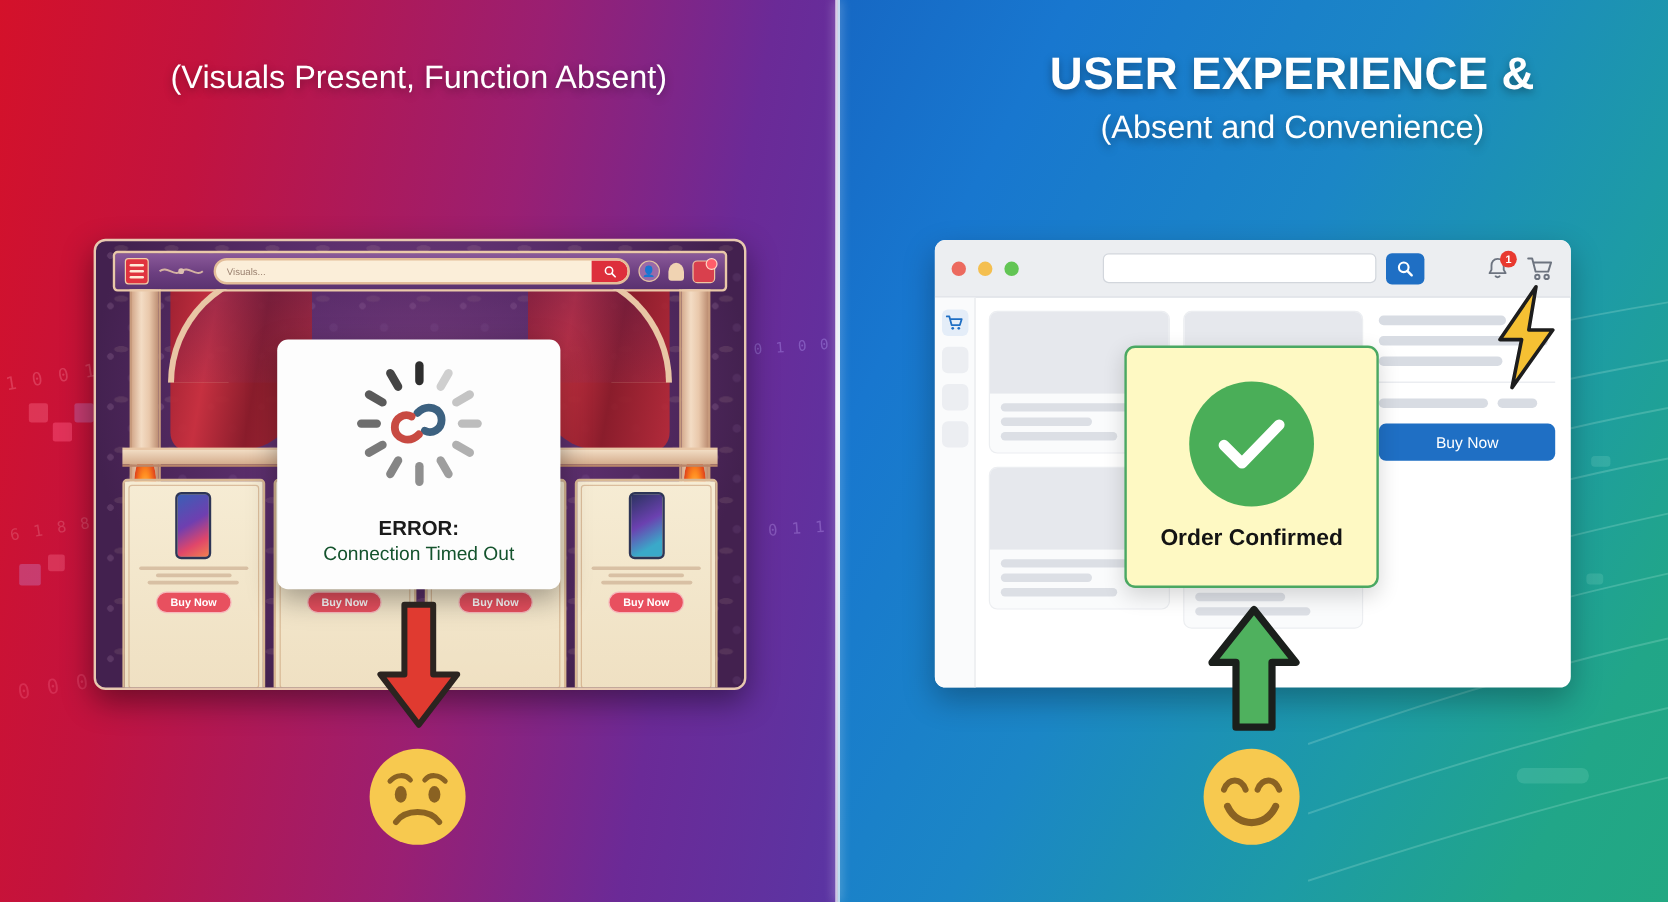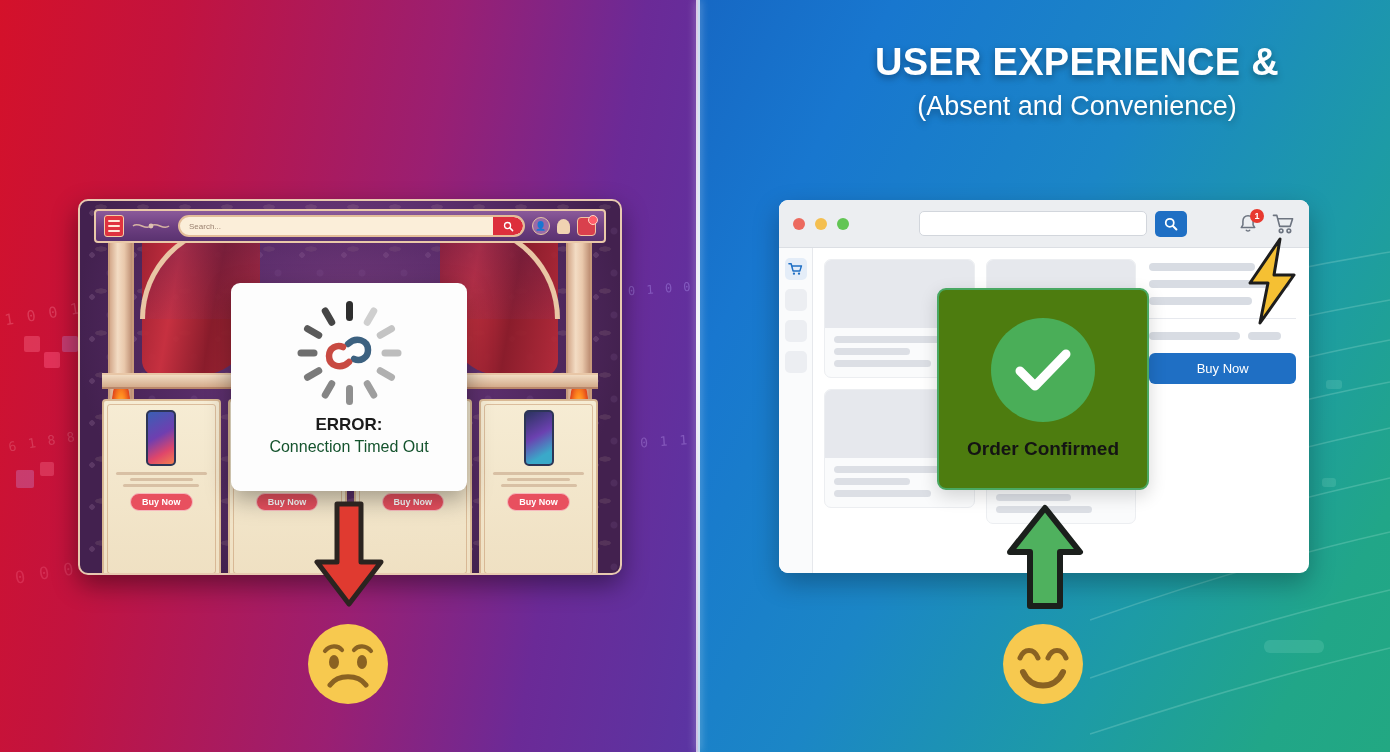--- a/index.html
+++ b/index.html
@@ -131,21 +131,21 @@
   
   .err-dialog { position:absolute; left:231px; top:283px; width:236px; height:208px;
                 background:#fdfdfd; border-radius:9px; z-index:9;
                 box-shadow:0 8px 24px rgba(0,0,0,.35);
                 display:flex; flex-direction:column; align-items:center; justify-content:flex-start;
                 padding-top:14px; }
   .spinner { width:112px; height:112px; position:relative; }
   .spinner i { position:absolute; left:50%; top:4px; width:7px; height:20px; border-radius:4px;
                transform-origin:50% 52px; margin-left:-3.5px; }
   .chain { position:absolute; left:50%; top:50%; transform:translate(-50%,-50%); }
-  .err-title { font-size:17px; font-weight:bold; color:#1b1b1b; margin-top:6px; }
+  .err-title { font-size:17px; font-weight:bold; color:#1b1b1b; margin-top:22px; }
   .err-msg { font-size:16px; color:#14532d; margin-top:3px; }
 
   
   .clean-window { position:absolute; left:779px; top:200px; width:530px; height:373px;
                   background:#fff; border-radius:9px; z-index:7; overflow:hidden;
                   box-shadow:0 10px 26px rgba(0,0,0,.28); }
   .clean-bar { height:48px; background:#eceef1; border-bottom:1px solid #dcdfe4;
                display:flex; align-items:center; padding:0 14px; gap:10px; }
   .tl { width:12px; height:12px; border-radius:50%; }
   .tl.r { background:#ec6a5f; } .tl.y { background:#f4bf50; } .tl.g { background:#62c554; }
@@ -174,21 +174,21 @@
   .cbody i { display:block; height:7px; border-radius:4px; background:#dcdfe5; }
   .plain-col { padding:4px 2px; display:flex; flex-direction:column; gap:9px; position:relative; }
   .plain-col i { display:block; height:8px; border-radius:4px; background:#d8dce3; }
   .hr { height:1px; background:#e7e9ee; margin:4px 0; }
   .buy-blue { background:#1f6fc4; color:#fff; font-size:13px; border-radius:6px;
               padding:8px 0; text-align:center; font-weight:normal; margin-top:4px; }
   .bolt { position:absolute; right:-6px; top:-22px; }
 
   
   .confirm { position:absolute; left:937px; top:288px; width:212px; height:202px;
-             background:#4d7c0f; border:2px solid #4aa862; border-radius:9px; z-index:9;
+             background:#fef9c3; border:2px solid #4aa862; border-radius:9px; z-index:9;
              display:flex; flex-direction:column; align-items:center; justify-content:center;
              box-shadow:0 6px 18px rgba(0,0,0,.16); }
   .check-circle { width:104px; height:104px; border-radius:50%; background:#4aae58;
                   display:flex; align-items:center; justify-content:center; }
   .confirm-label { font-size:19px; font-weight:bold; color:#141414; margin-top:16px; }
 
   
   .arrow { position:absolute; z-index:9; }
   .arrow-down  { left:311px; top:500px; }
   .arrow-up    { left:1004px; top:504px; }
@@ -238,20 +238,21 @@
         <rect x="232" y="478" width="14" height="9" rx="3"></rect>
         <rect x="174" y="640" width="60" height="13" rx="6"></rect>
       </g>
     </svg>
 
   </div>
 
   <div class="divider"></div>
 
   <div class="heading head-left">
+    <div class="h-sub">(Visuals Present, Function Absent)</div>
   </div>
 
   <div class="heading head-right">
     <div class="h-main">USER EXPERIENCE &amp;</div>
     <div class="h-sub">(Absent and Convenience)</div>
   </div>
 
   <div class="ornate-window">
     <div class="ornate-backdrop">
       <div class="damask"></div>
@@ -269,21 +270,21 @@
       <div class="orn-menu">
           <i></i>
           <i></i>
           <i></i>
         </div>
       <svg class="orn-flour" viewBox="0 0 40 14">
         <path d="M2 7 C 8 2, 14 12, 20 7 C 26 2, 32 12, 38 7" fill="none" stroke="#e7c7a8" stroke-width="1.6"></path>
         <circle cx="20" cy="7" r="2.4" fill="#f0d6ba"></circle>
       </svg>
       <div class="orn-search">
-        <span>Search...</span>
+        <span>Visuals...</span>
         <div class="orn-search-btn">
           <svg width="11" height="11" viewBox="0 0 16 16">
             <circle cx="6.6" cy="6.6" r="4.4" fill="none" stroke="#fff" stroke-width="1.9"></circle>
             <line x1="10" y1="10" x2="14" y2="14" stroke="#fff" stroke-width="2.1" stroke-linecap="round"></line>
           </svg>
         </div>
       </div>
       <div class="orn-icon">👤</div>
       <div class="orn-bell"></div>
       <div class="orn-cart"></div>

